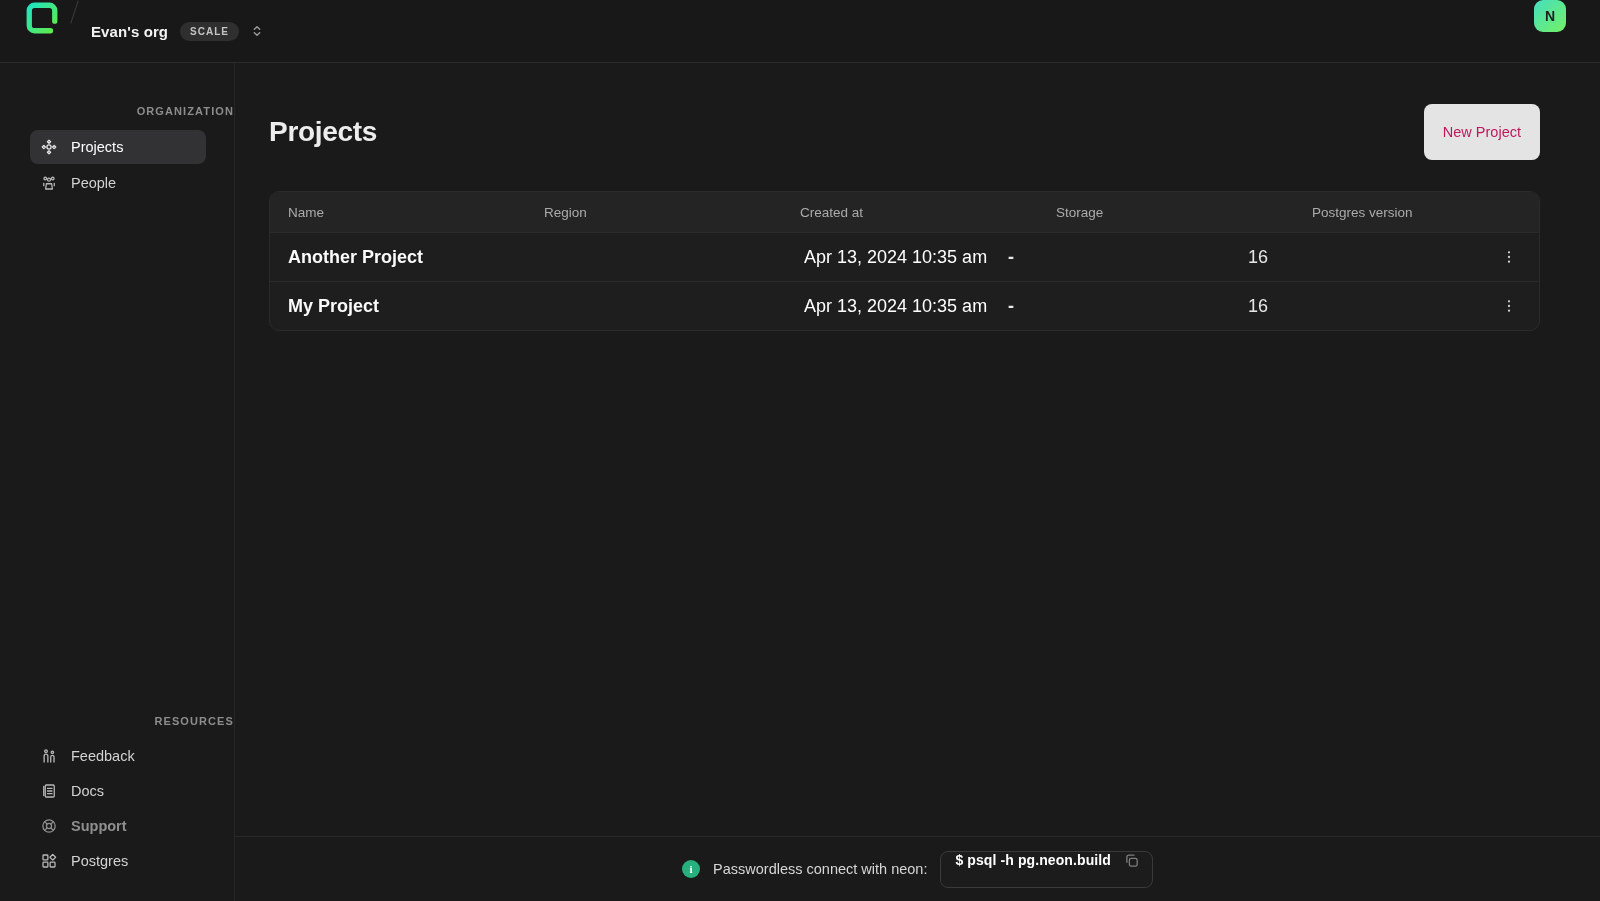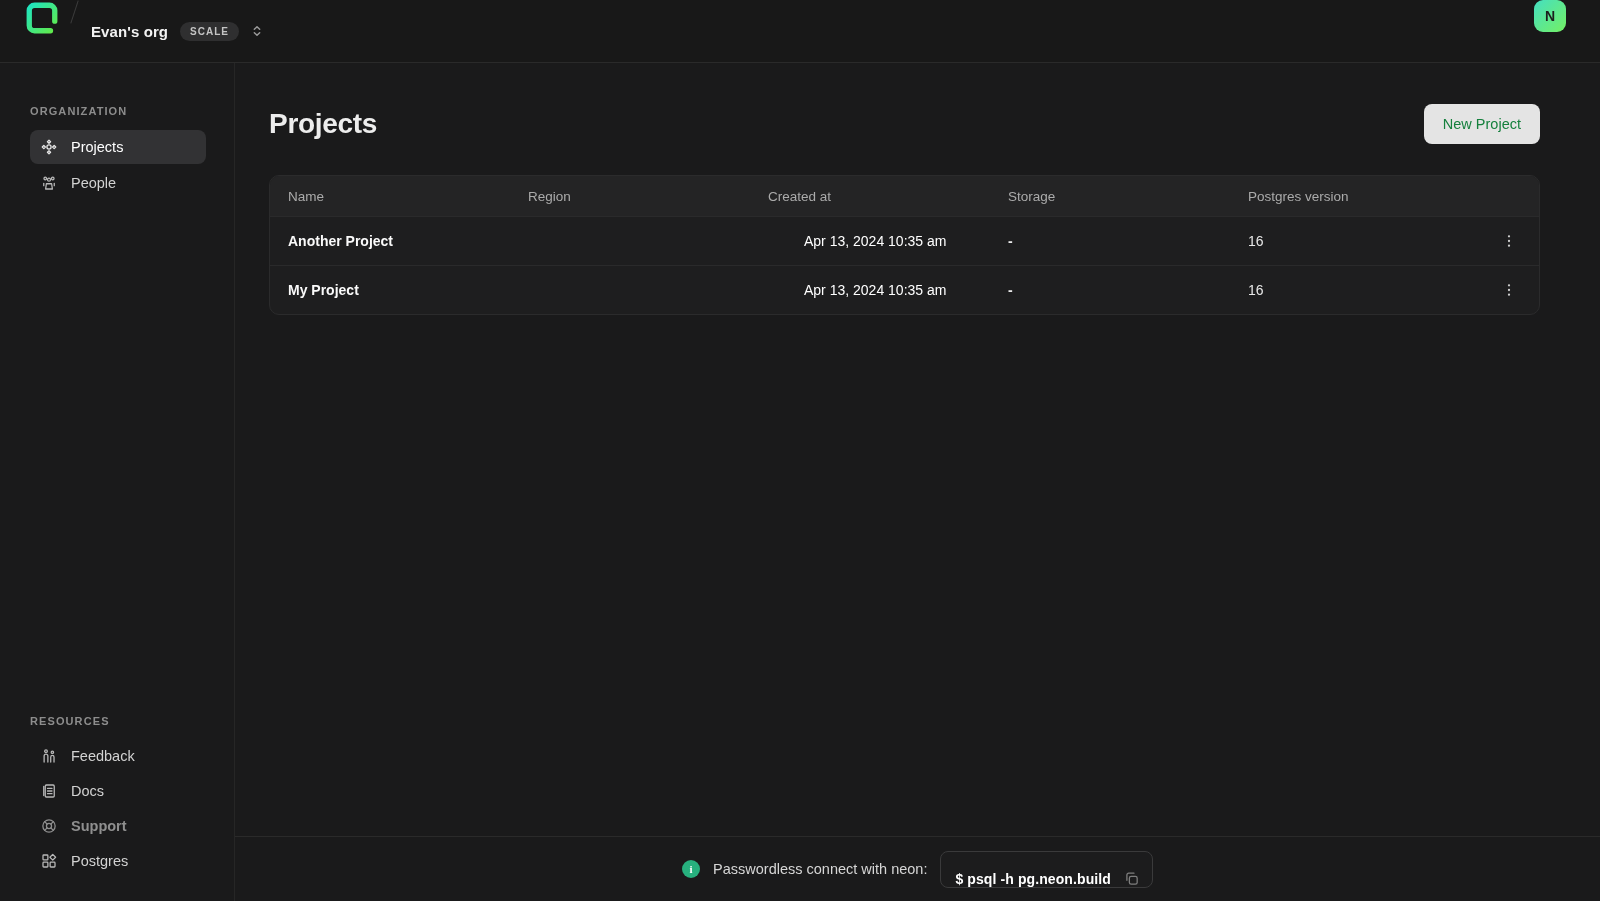--- a/index.html
+++ b/index.html
@@ -59,20 +59,21 @@
     border-right: 1px solid #262626;
     display: flex; flex-direction: column;
     padding: 42px 0 22px 0;
   }
   .section-label {
     font-size: 11px;
     font-weight: 700;
     letter-spacing: 1.1px;
     color: #8d8d8d;
     margin: 0 0 12px 30px;
+    text-align: right;
   }
   .nav-item {
     display: flex; align-items: center; gap: 13px;
     margin: 1px 28px 1px 30px;
     padding: 8px 10px;
     border-radius: 8px;
     font-size: 14.5px;
     color: #d2d2d2;
     cursor: pointer;
   }
@@ -82,26 +83,26 @@
   .nav-item.dim { color: #8f8f8f; font-weight: bold; }
   .nav-item.dim .nav-icon { color: #8f8f8f; }
   .sidebar-bottom { margin-top: auto; }
 
   
   .main { flex: 1; display: flex; flex-direction: column; min-width: 0; }
   .content { flex: 1; padding: 41px 60px 0 34px; }
   .title-row { display: flex; align-items: center; justify-content: space-between; }
   .page-title { font-size: 28px; font-weight: 700; color: #ededed; letter-spacing: -.3px; }
   .new-project-btn {
-    height: 40px;
+    height: 56px;
     padding: 0 19px;
     border: none;
     border-radius: 8px;
     background: #e4e4e4;
-    color: #15803d;
+    color: #be185d;
     font-family: inherit;
     font-size: 14.5px;
     font-weight: 500;
     cursor: pointer;
   }
 
   
   .table {
     margin-top: 31px;
     border-radius: 10px;
@@ -114,22 +115,23 @@
     grid-template-columns: 240px 240px 240px 240px 1fr 24px;
     align-items: center;
     padding: 0 18px;
   }
   .thead {
     height: 40px;
     background: #242425;
     color: #ababab;
     font-size: 13.5px;
     font-weight: 500;
-  }
-  .trow { height: 49px; border-top: 1px solid #2a2a2b; font-size: 14px; cursor: pointer; }
+    gap: 16px;
+  }
+  .trow { height: 49px; border-top: 1px solid #2a2a2b; font-size: 18px; cursor: pointer; }
   .cell-name { font-weight: 700; color: #fafafa; }
   .cell-region { color: #cfcfcf; }
   .cell-created { color: #ffffff; margin-left: 36px; }
   .cell-storage { color: #eaeaea; font-weight: 600; }
   .cell-version { color: #e8e8e8; }
   .kebab-btn {
     width: 24px; height: 24px;
     display: grid; place-items: center;
     background: none; border: none; cursor: pointer;
     color: #cfcfcf; border-radius: 6px;
@@ -149,21 +151,21 @@
     border-radius: 50%;
     background: #27b07e;
     color: #ffffff;
     display: grid; place-items: center;
     font-size: 11px;
     font-weight: 700;
     font-family: "Liberation Serif", serif;
   }
   .footer-text { font-size: 14.5px; color: #d6d6d6; }
   .psql-box {
-    display: flex; align-items: flex-end; gap: 12px;
+    display: flex; align-items: flex-start; gap: 12px;
     height: 37px;
     border: 1px solid #3a3a3b;
     border-radius: 8px;
     background: #1c1c1d;
     padding: 0 12px 0 14px;
     cursor: pointer;
   }
   .psql-cmd { font-size: 14px; font-weight: 700; color: #ffffff; letter-spacing: .1px; }
   .copy-btn { background: none; border: none; color: #7e7e7e; display: grid; place-items: center; cursor: pointer; }
 

